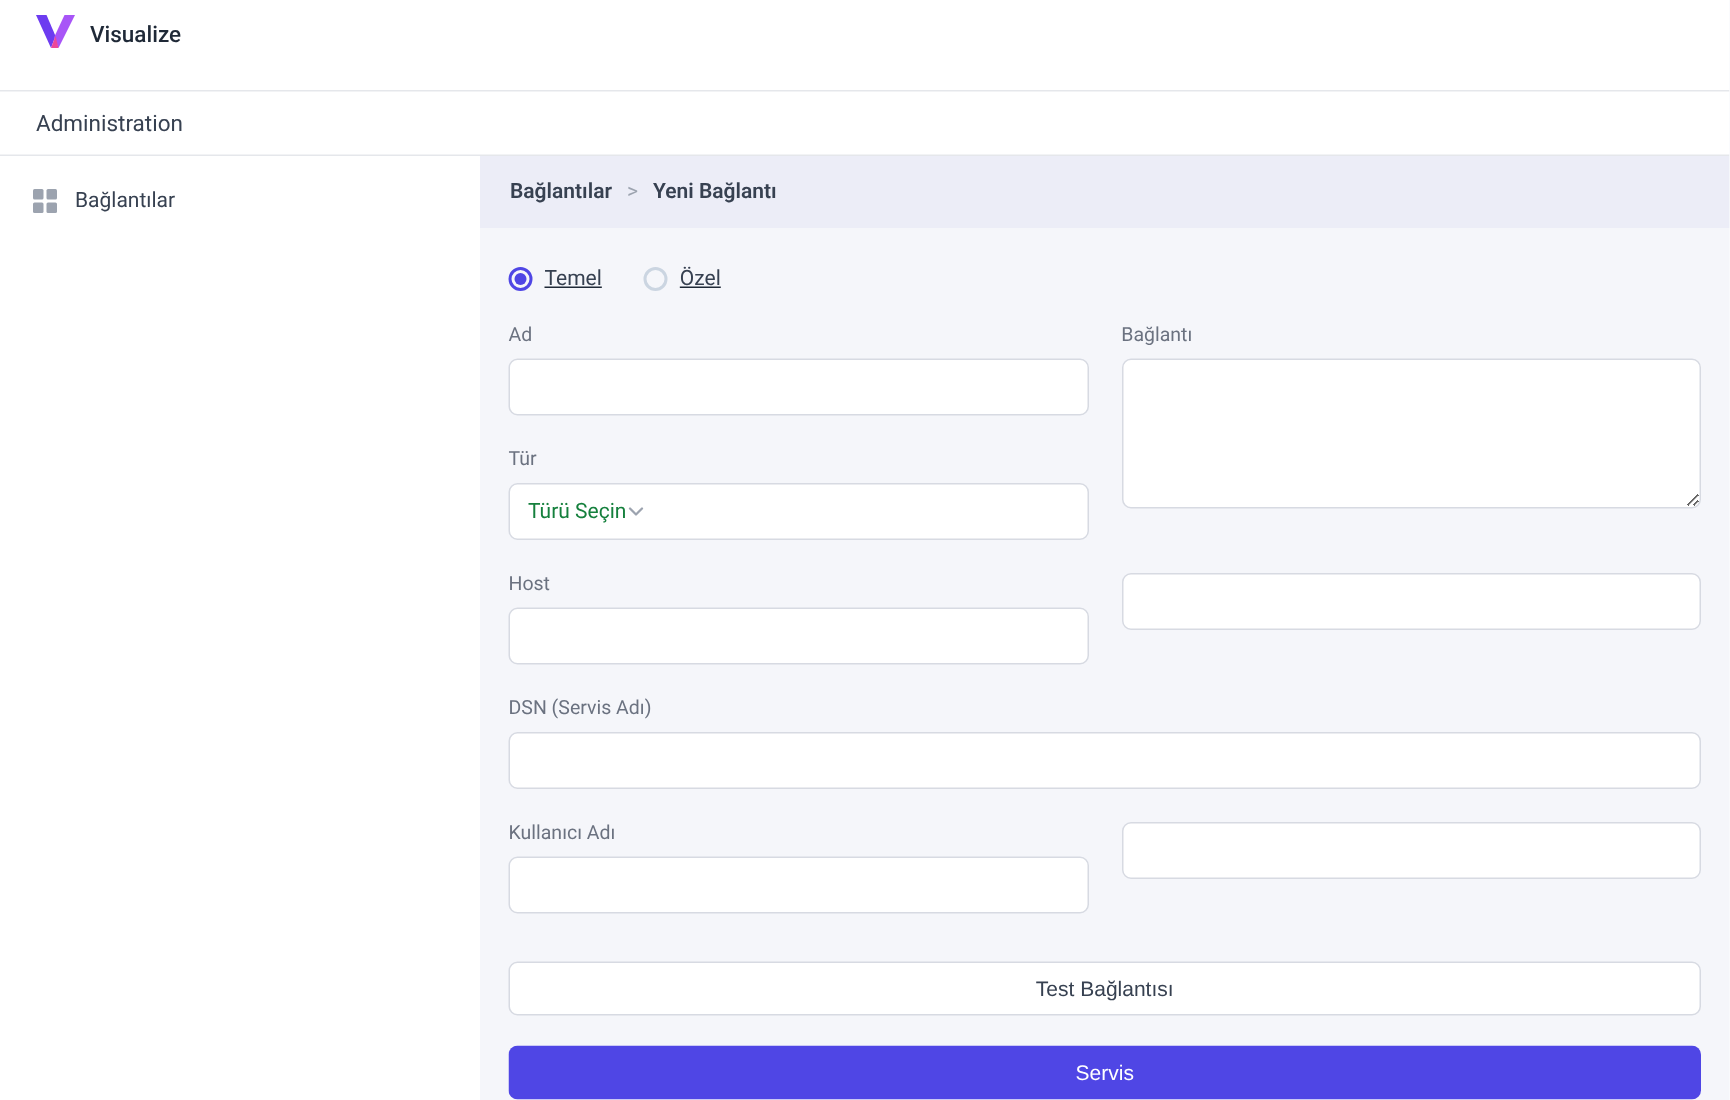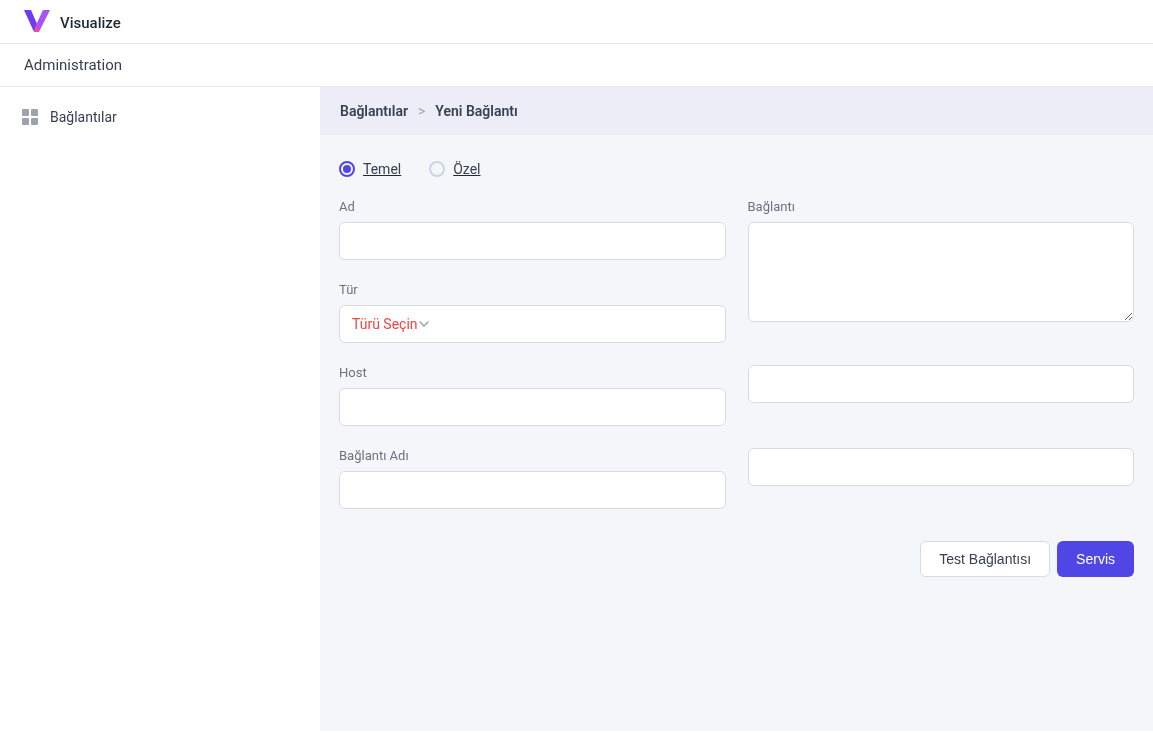--- a/index.html
+++ b/index.html
@@ -1,18 +1,18 @@
 <!DOCTYPE html>
 <html><head>
 <meta charset="utf-8">
 <style>
 * { box-sizing: border-box; margin: 0; padding: 0; }
 body { font-family: -apple-system, BlinkMacSystemFont, "Segoe UI", Roboto, "Helvetica Neue", Arial, sans-serif; font-size: 14px; color: #1f2937; background: #fff; }
 
-.topbar { display: flex; align-items: center; gap: 10px; padding: 10px 24px 8px; border-bottom: 1px solid #e5e7eb; }
+.topbar { display: flex; align-items: center; gap: 10px; padding: 10px 24px 24px; border-bottom: 1px solid #e5e7eb; }
 .topbar .brand { font-size: 15px; color: #1f2937; font-weight: 500; }
 
 .admin-bar { padding: 12px 24px; border-bottom: 1px solid #e5e7eb; }
 .admin-bar .title { color: #374151; font-weight: 400; font-size: 15px; }
 
 .layout { display: flex; min-height: calc(733px - 45px - 44px); }
 
 .sidebar { width: 320px; padding: 14px 16px; border-right: none; }
 .side-item { display: flex; align-items: center; gap: 12px; padding: 8px 6px; border-radius: 6px; cursor: pointer; color: #374151; font-size: 14px; }
 
@@ -33,26 +33,26 @@
 
 .tworow { display: flex; gap: 12px; }
 .col { flex: 1; }
 .field { margin-bottom: 22px; padding: 0 5px; }
 .field label { display: block; color: #6b7280; font-size: 13px; margin-bottom: 8px; }
 .input, .select, .textarea {
   width: 100%; background: #fff; border: 1px solid #d7dae2; border-radius: 6px;
   padding: 8px 12px; font-size: 14px; color: #374151; outline: none;
 }
 .input { height: 38px; }
-.select { height: 38px; display: flex; align-items: center; justify-content: flex-start; color: #ef4444; cursor: pointer; }
+.select { height: 38px; display: flex; align-items: center; justify-content: flex-start; color: #15803d; cursor: pointer; }
 .chev { width: 12px; height: 12px; }
 .textarea { height: 100px; resize: both; }
 .desc-col .textarea { height: 100px; }
 
-.actions { display: flex; justify-content: flex-end; gap: 7px; padding: 10px 5px 0; }
+.actions { display: flex; justify-content: flex-end; gap: 20px; padding: 10px 5px 0; flex-direction: column; }
 .btn { display: inline-flex; align-items: center; justify-content: center; padding: 9px 18px; border-radius: 6px; font-size: 14px; cursor: pointer; border: 1px solid transparent; }
 .btn-outline { background: #fff; color: #374151; border-color: #d7dae2; }
 .btn-primary { background: #4f46e5; color: #fff; }
 </style>
 </head>
 <body>
 
 <div class="topbar">
   <span>
     <svg width="26" height="22" viewBox="0 0 26 22">
@@ -132,25 +132,29 @@
             <input class="input" type="text" value="" style="">
           </div>
         </div>
         <div class="col">
           <div class="field">
             <input class="input" type="text" value="" style="">
           </div>
         </div>
       </div>
 
+      <div class="field">
+        <label>DSN (Servis Adı)</label>
+        <input class="input" type="text" value="" style="">
+      </div>
 
       <div class="tworow">
         <div class="col">
           <div class="field">
-            <label>Bağlantı Adı</label>
+            <label>Kullanıcı Adı</label>
             <input class="input" type="text" value="" style="">
           </div>
         </div>
         <div class="col">
           <div class="field">
             <input class="input" type="password" value="" style="">
           </div>
         </div>
       </div>
 

